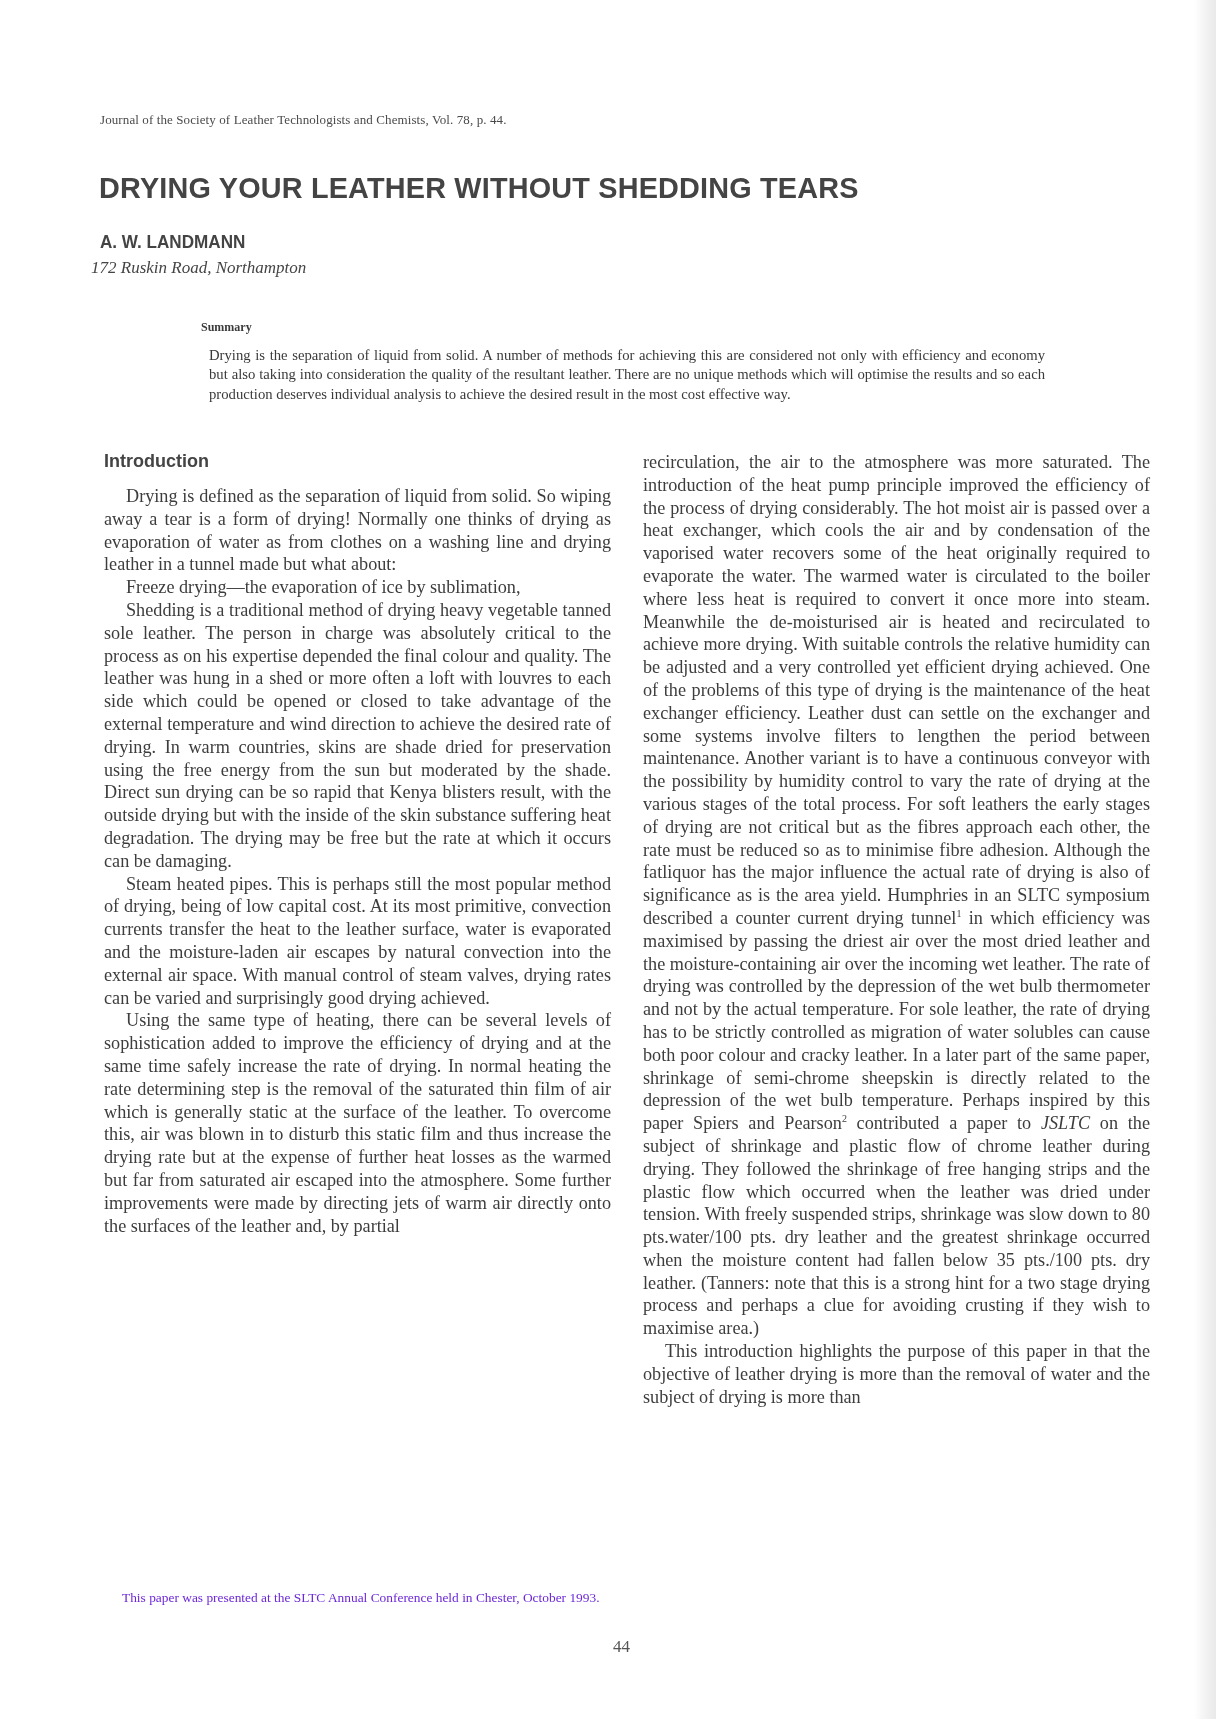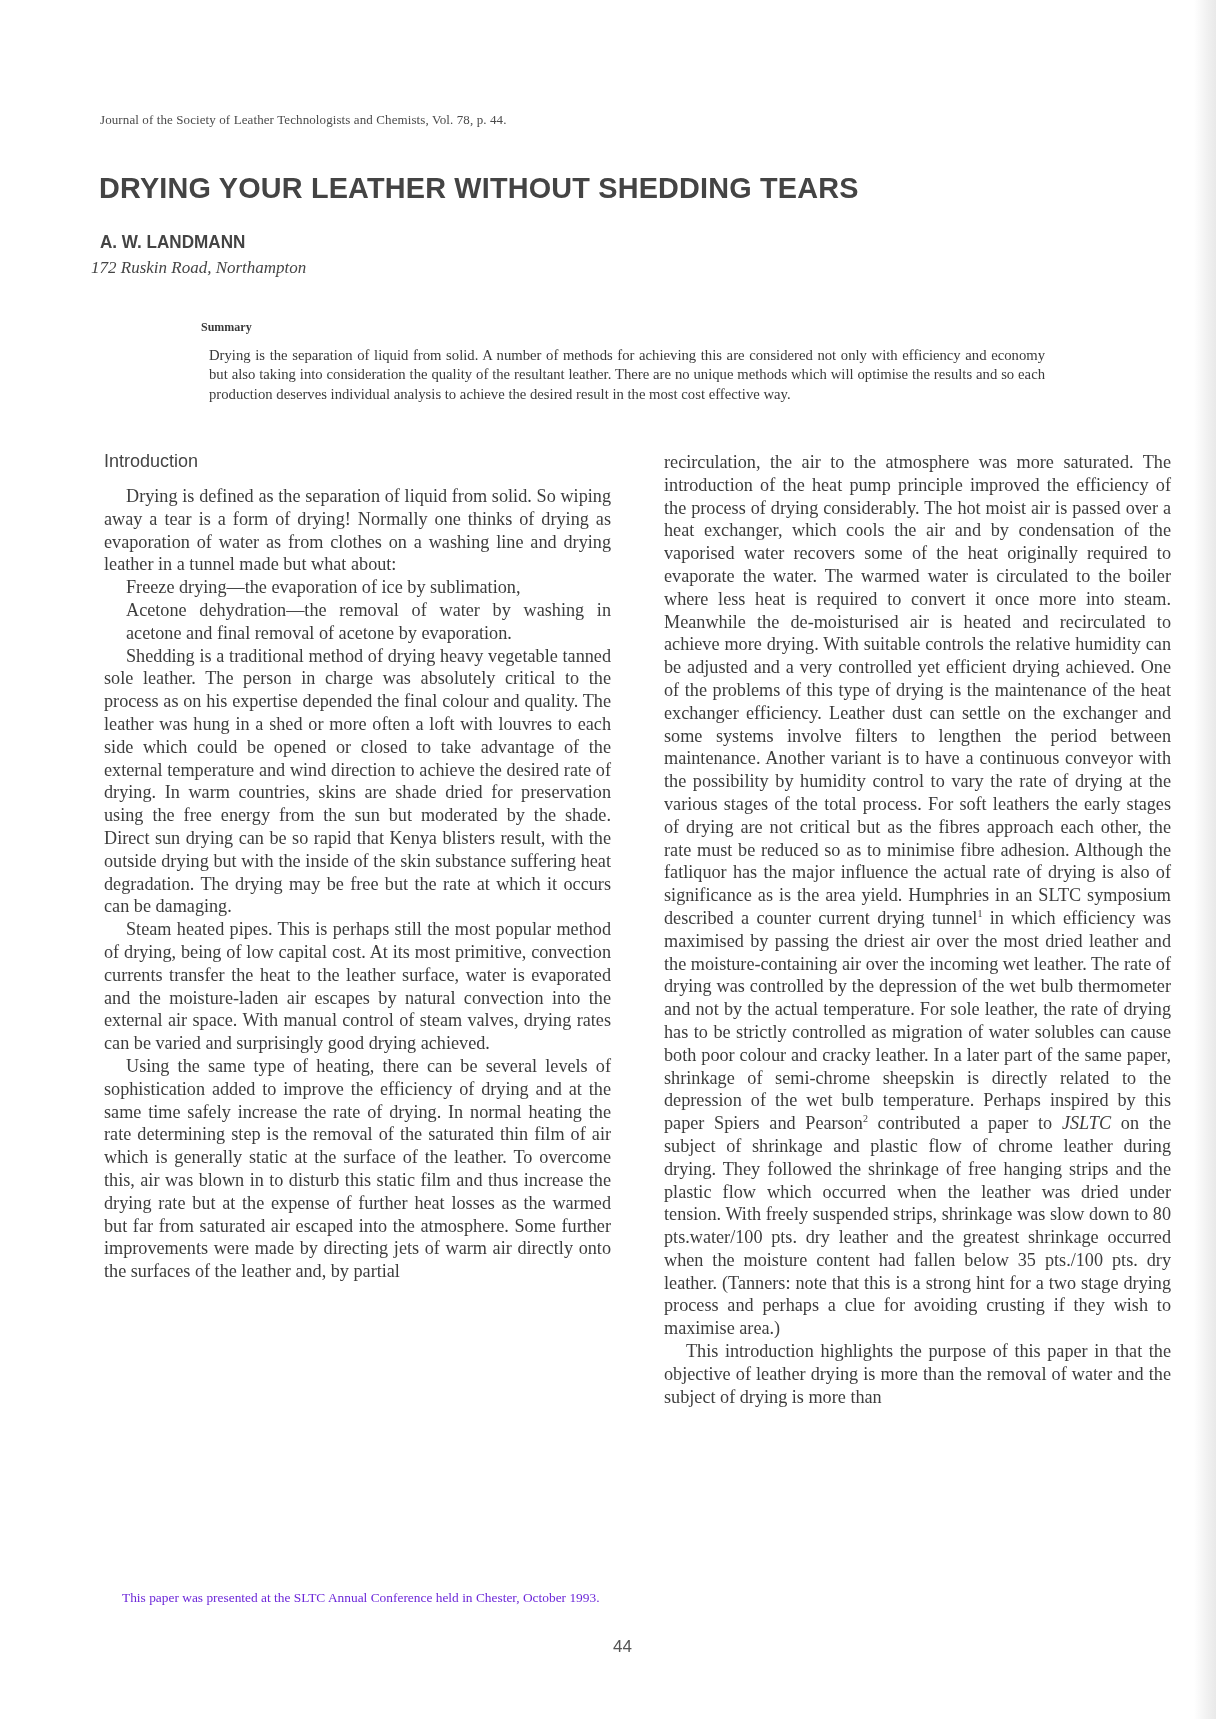--- a/index.html
+++ b/index.html
@@ -15,26 +15,26 @@
     font-size: 30px; letter-spacing: 0.2px; color: #444; transform: scaleX(0.96); transform-origin: left; white-space: nowrap; }
   .author { position: absolute; left: 100px; top: 232px; font-family: "Liberation Sans", sans-serif; font-weight: bold; font-size: 18px; color: #444; transform: scaleX(0.95); transform-origin: left; }
   .address { position: absolute; left: 91px; top: 258px; font-style: italic; font-size: 17px; color: #444; }
   .summary { position: absolute; left: 201px; top: 318px; width: 852px; font-size: 14.7px; line-height: 19.5px; color: #3a3a3a; }
   .summary .head { font-weight: bold; font-size: 12px; }
   .summary p { margin: 8px; text-align: justify; text-align-last: left; }
   .col { position: absolute; width: 507px; font-size: 18.2px; line-height: 22.8px; text-align: justify; color: #3d3d3d; }
   .col p { margin: 0; text-indent: 22px; }
   .col p.noindent { text-indent: 0; }
   .col p.list { padding-left: 22px; text-indent: 0; }
-  .right { left: 664px; top: 451px; }
-  .sec-head { position: absolute; left: 104px; top: 451px; font-family: "Liberation Sans", sans-serif; font-weight: normal; font-size: 18px; color: #444; }
+  .right { left: 643px; top: 451px; }
+  .sec-head { position: absolute; left: 104px; top: 451px; font-family: "Liberation Sans", sans-serif; font-weight: bold; font-size: 18px; color: #444; }
   .left-body { position: absolute; left: 104px; top: 485px; width: 507px; }
   .footnote { position: absolute; left: 105px; top: 1588px; width: 505px; font-size: 13.4px; line-height: 19px; text-align: justify; text-align-last: left; color: #6d28d9; }
   .footnote span.ind { display: inline-block; width: 17px; }
-  .pagenum { position: absolute; left: 613px; top: 1637px; font-size: 17px; color: #555; font-family: Liberation Sans, sans-serif; }
+  .pagenum { position: absolute; left: 613px; top: 1637px; font-size: 17px; color: #555; font-family: Liberation Serif, serif; }
   sup { font-size: 10px; line-height: 0; }
   i { font-style: italic; }
 </style>
 </head>
 <body>
 
 <div class="edge"></div>
 
 <div class="journal">Journal of the Society of Leather Technologists and Chemists, Vol. 78, p. 44.</div>
 
@@ -45,21 +45,20 @@
 <div class="summary">
   <div class="head">Summary</div>
   <p>Drying is the separation of liquid from solid. A number of methods for achieving this are considered not only with efficiency and economy but also taking into consideration the quality of the resultant leather. There are no unique methods which will optimise the results and so each production deserves individual analysis to achieve the desired result in the most cost effective way.</p>
 </div>
 
 <div class="sec-head">Introduction</div>
 
 <div class="col left-body">
   <p>Drying is defined as the separation of liquid from solid. So wiping away a tear is a form of drying! Normally one thinks of drying as evaporation of water as from clothes on a washing line and drying leather in a tunnel made but what about:</p>
   <p class="list">Freeze drying—the evaporation of ice by sublimation,</p>
-  <p class="list">Acetone dehydration—the removal of water by washing in acetone and final removal of acetone by evaporation.</p>
   <p>Shedding is a traditional method of drying heavy vegetable tanned sole leather. The person in charge was absolutely critical to the process as on his expertise depended the final colour and quality. The leather was hung in a shed or more often a loft with louvres to each side which could be opened or closed to take advantage of the external temperature and wind direction to achieve the desired rate of drying. In warm countries, skins are shade dried for preservation using the free energy from the sun but moderated by the shade. Direct sun drying can be so rapid that Kenya blisters result, with the outside drying but with the inside of the skin substance suffering heat degradation. The drying may be free but the rate at which it occurs can be damaging.</p>
   <p>Steam heated pipes. This is perhaps still the most popular method of drying, being of low capital cost. At its most primitive, convection currents transfer the heat to the leather surface, water is evaporated and the moisture-laden air escapes by natural convection into the external air space. With manual control of steam valves, drying rates can be varied and surprisingly good drying achieved.</p>
   <p>Using the same type of heating, there can be several levels of sophistication added to improve the efficiency of drying and at the same time safely increase the rate of drying. In normal heating the rate determining step is the removal of the saturated thin film of air which is generally static at the surface of the leather. To overcome this, air was blown in to disturb this static film and thus increase the drying rate but at the expense of further heat losses as the warmed but far from saturated air escaped into the atmosphere. Some further improvements were made by directing jets of warm air directly onto the surfaces of the leather and, by partial</p>
 </div>
 
 <div class="col right">
   <p class="noindent"><span>recirculation, the air to the atmosphere was more saturated. The introduction of the heat pump principle improved the efficiency of the process of drying considerably. The hot moist air is passed over a heat exchanger, which cools the air and by condensation of the vaporised water recovers some of the heat originally required to evaporate the water. The warmed water is circulated to the boiler where less heat is required to convert it once more into steam. Meanwhile the de-moisturised air is heated and recirculated to achieve more drying. With suitable controls the relative humidity can be adjusted and a very controlled yet efficient drying achieved. One of the problems of this type of drying is the maintenance of the heat exchanger efficiency. Leather dust can settle on the exchanger and some systems involve filters to lengthen the period between maintenance. Another variant is to have a continuous conveyor with the possibility by humidity control to vary the rate of drying at the various stages of the total process. For soft leathers the early stages of drying are not critical but as the fibres approach each other, the rate must be reduced so as to minimise fibre adhesion. Although the fatliquor has the major influence the actual rate of drying is also of significance as is the area yield. Humphries in an SLTC symposium described a counter current drying tunnel</span><sup>1</sup><span> in which efficiency was maximised by passing the driest air over the most dried leather and the moisture-containing air over the incoming wet leather. The rate of drying was controlled by the depression of the wet bulb thermometer and not by the actual temperature. For sole leather, the rate of drying has to be strictly controlled as migration of water solubles can cause both poor colour and cracky leather. In a later part of the same paper, shrinkage of semi-chrome sheepskin is directly related to the depression of the wet bulb temperature. Perhaps inspired by this paper Spiers and Pearson</span><sup>2</sup><span> contributed a paper to </span><i>JSLTC</i><span> on the subject of shrinkage and plastic flow of chrome leather during drying. They followed the shrinkage of free hanging strips and the plastic flow which occurred when the leather was dried under tension. With freely suspended strips, shrinkage was slow down to 80 pts.water/100 pts. dry leather and the greatest shrinkage occurred when the moisture content had fallen below 35 pts./100 pts. dry leather. (Tanners: note that this is a strong hint for a two stage drying process and perhaps a clue for avoiding crusting if they wish to maximise area.)</span></p>
   <p>This introduction highlights the purpose of this paper in that the objective of leather drying is more than the removal of water and the subject of drying is more than</p>
 </div>
 

